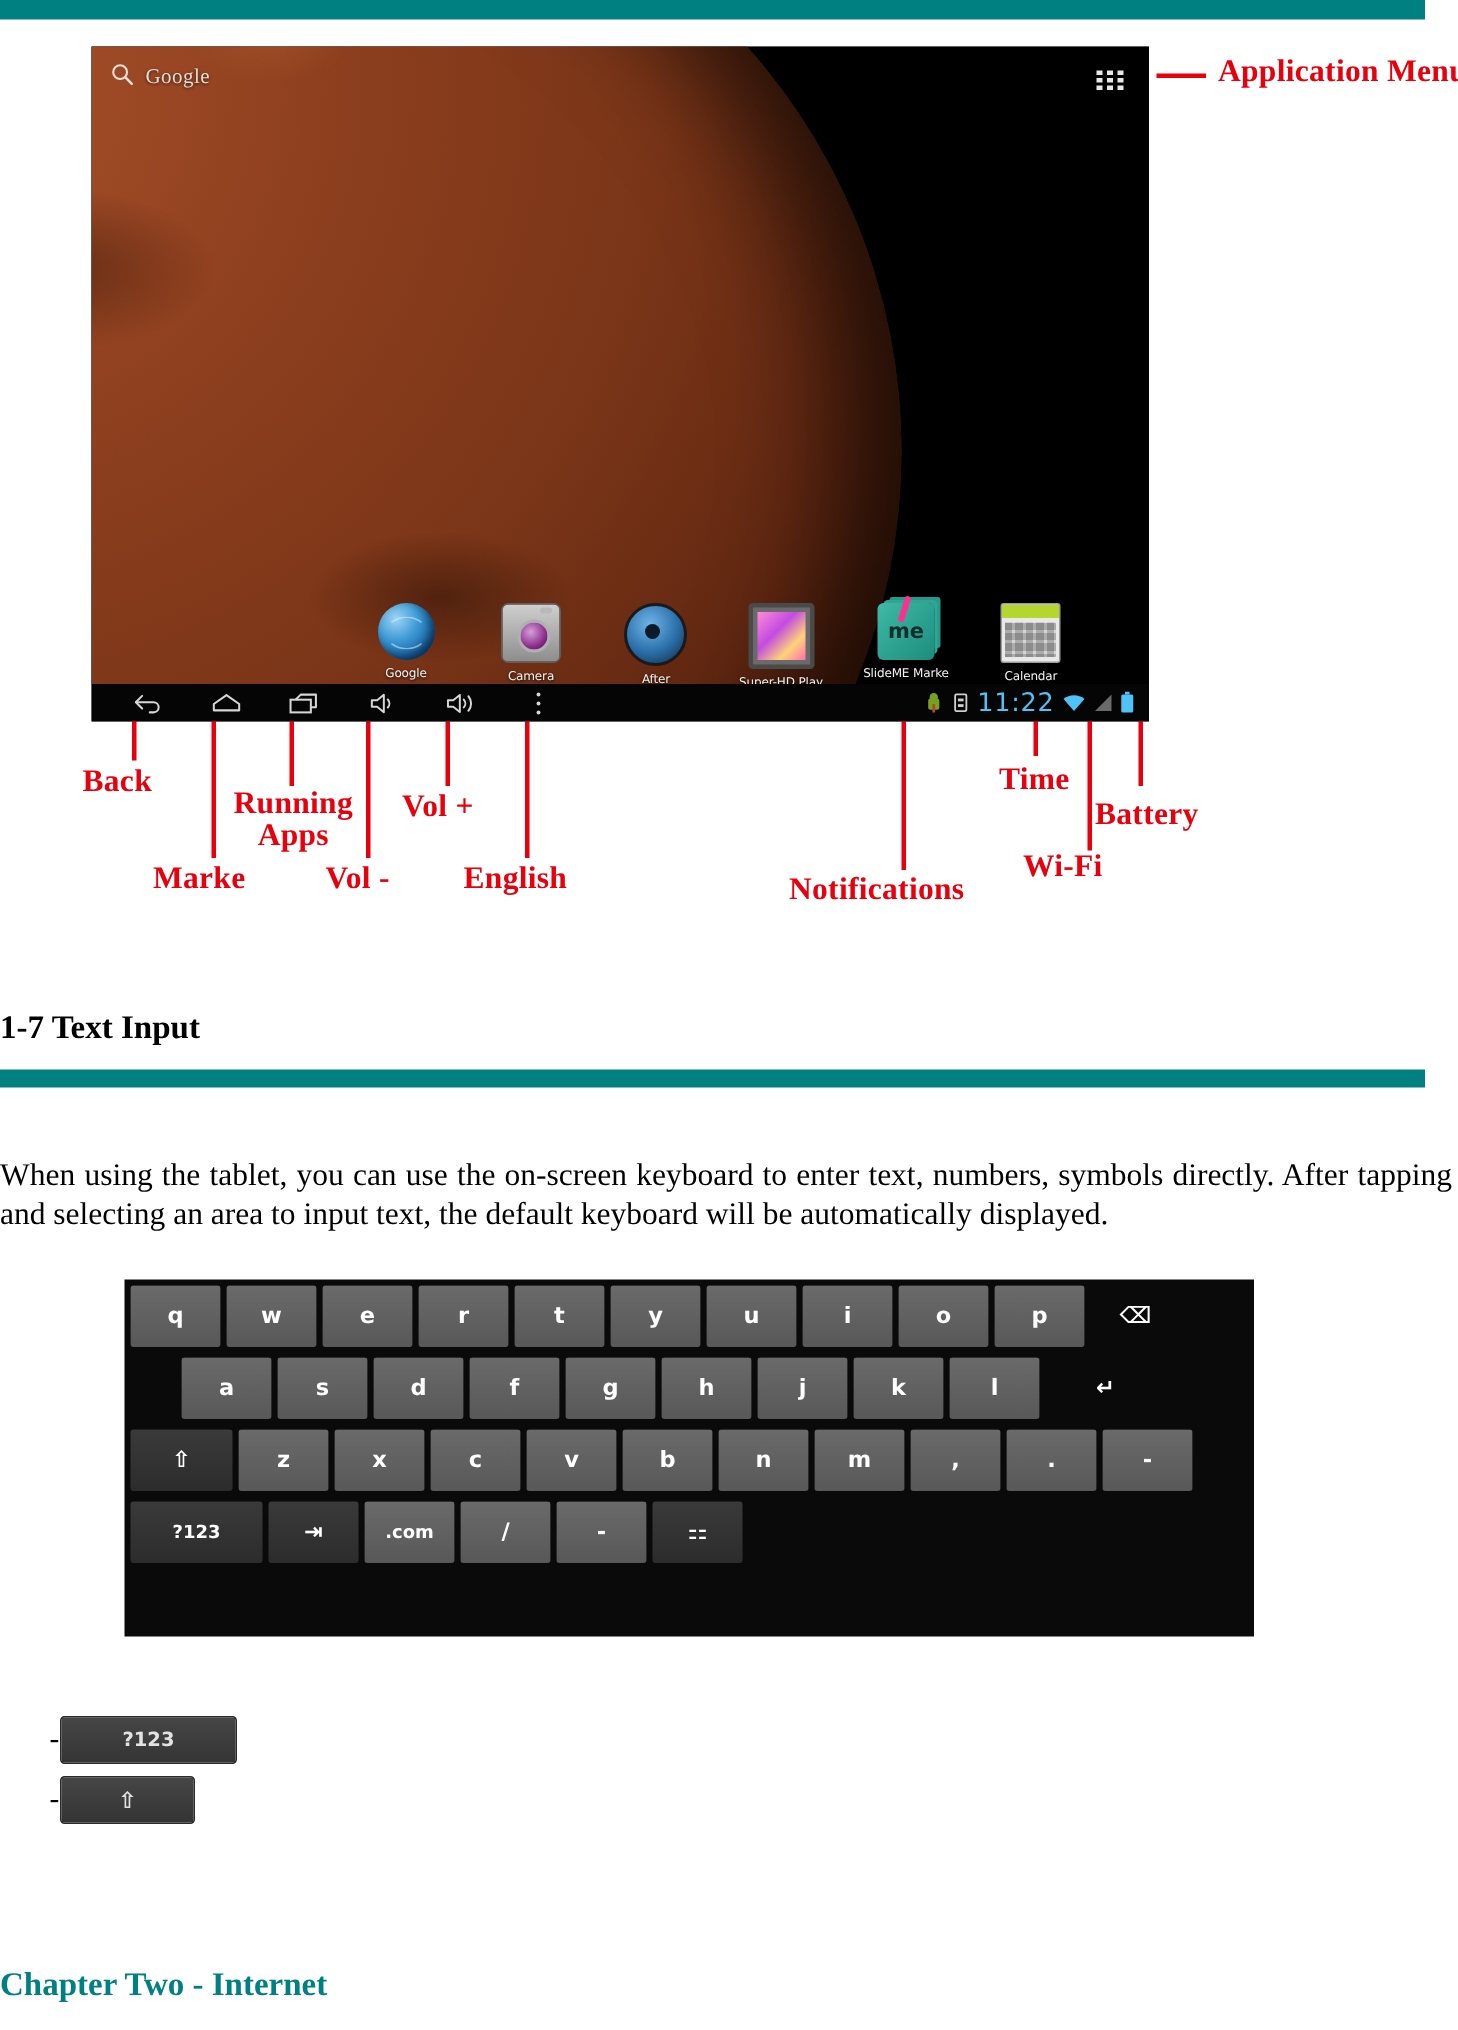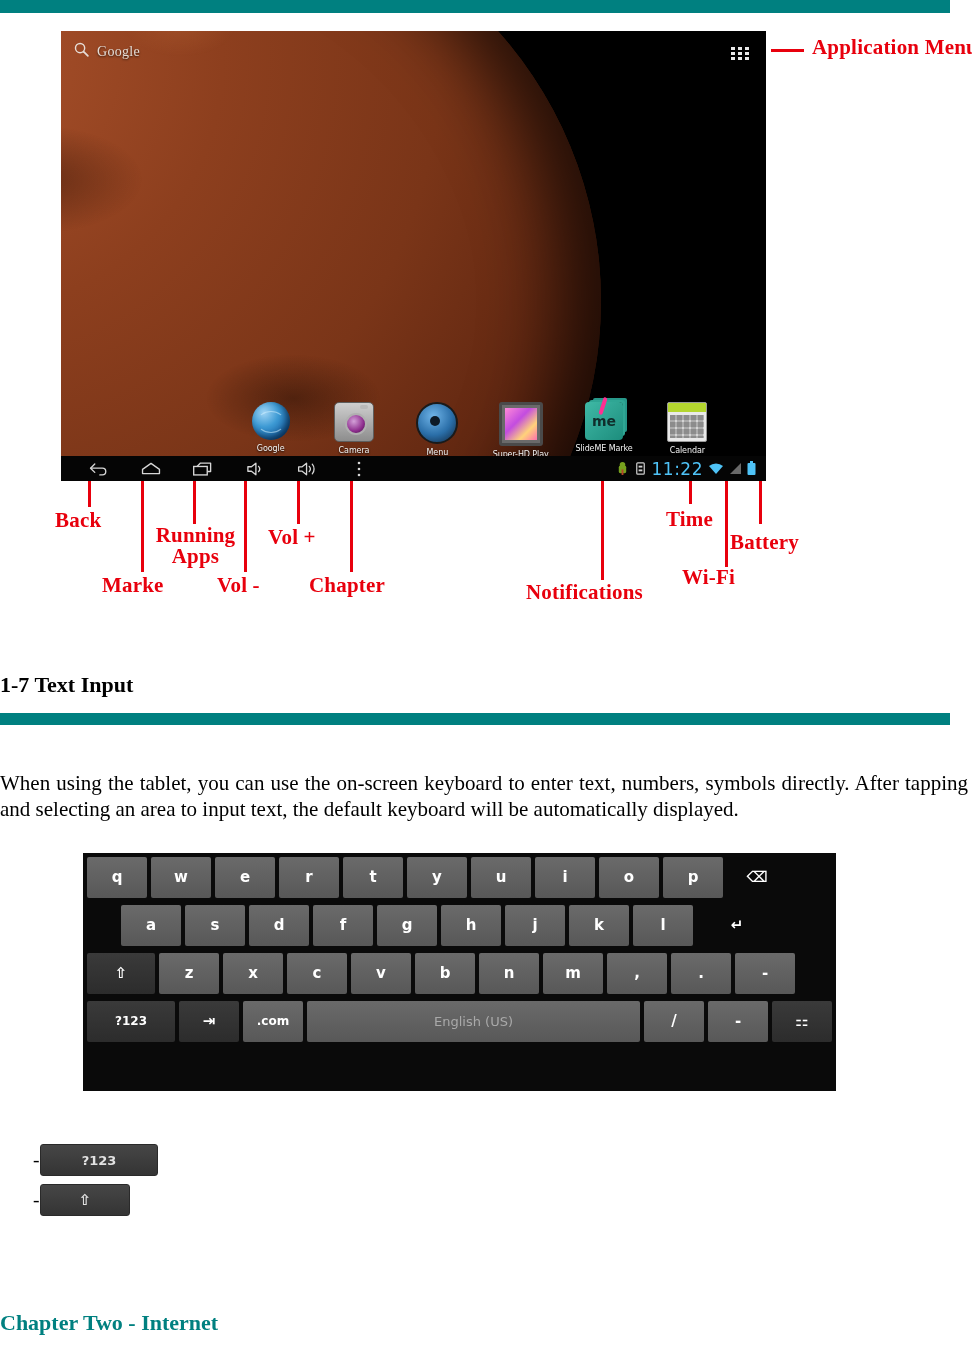--- a/index.html
+++ b/index.html
@@ -441,21 +441,21 @@
       <div class="app-item">
         <div class="glyph ic-browser"></div>
         <div class="app-label">Google</div>
       </div>
       <div class="app-item">
         <div class="glyph ic-camera"></div>
         <div class="app-label">Camera</div>
       </div>
       <div class="app-item">
         <div class="glyph ic-music"></div>
-        <div class="app-label">Menu</div>
+        <div class="app-label">After</div>
       </div>
       <div class="app-item">
         <div class="glyph ic-hd"></div>
         <div class="app-label">Super-HD Play</div>
       </div>
       <div class="app-item">
         <div class="glyph ic-slideme"></div>
         <div class="app-label">SlideME Marke</div>
       </div>
       <div class="app-item">
@@ -549,21 +549,21 @@
   <div class="leader" style="left:677px; top:440px; width:3px; height:105px;"></div>
   <div class="leader" style="left:711px; top:440px; width:3px; height:62px;"></div>
 
   <div class="ann" style="left:764px; top:13px;">Application Menu</div>
 
   <div class="ann" style="left:7px; top:486px;">Back</div>
   <div class="ann" style="left:54px; top:551px;">Marke</div>
   <div class="ann" style="left:95px; top:503px; width:105px; text-align:center; white-space:normal; line-height:21px;">Running Apps</div>
   <div class="ann" style="left:169px; top:551px;">Vol -</div>
   <div class="ann" style="left:220px; top:503px;">Vol +</div>
-  <div class="ann" style="left:261px; top:551px;">Chapter</div>
+  <div class="ann" style="left:261px; top:551px;">English</div>
 
   <div class="ann" style="left:478px; top:558px;">Notifications</div>
   <div class="ann" style="left:618px; top:485px;">Time</div>
   <div class="ann" style="left:634px; top:543px;">Wi-Fi</div>
   <div class="ann" style="left:682px; top:508px;">Battery</div>
 </div>
 
 <div class="section-heading">1-7 Text Input</div>
 
 <div class="para">When using the tablet, you can use the on-screen keyboard to enter text, numbers, symbols directly. After tapping and selecting an area to input text, the default keyboard will be automatically displayed.</div>
@@ -608,21 +608,20 @@
     <div class="key">m</div>
     <div class="key">,</div>
     <div class="key">.</div>
     <div class="key">-</div>
   </div>
 
   <div class="kb-row">
     <div class="key dark xwide small-lbl">?123</div>
     <div class="key dark">⇥</div>
     <div class="key small-lbl">.com</div>
-    <div class="key sp">English (US)</div>
     <div class="key">/</div>
     <div class="key">-</div>
     <div class="key dark">⚏</div>
   </div>
 
 </div>
 
 <div class="bullets">
   <div class="bullet-line">
     <span class="bullet-dash">-</span>

